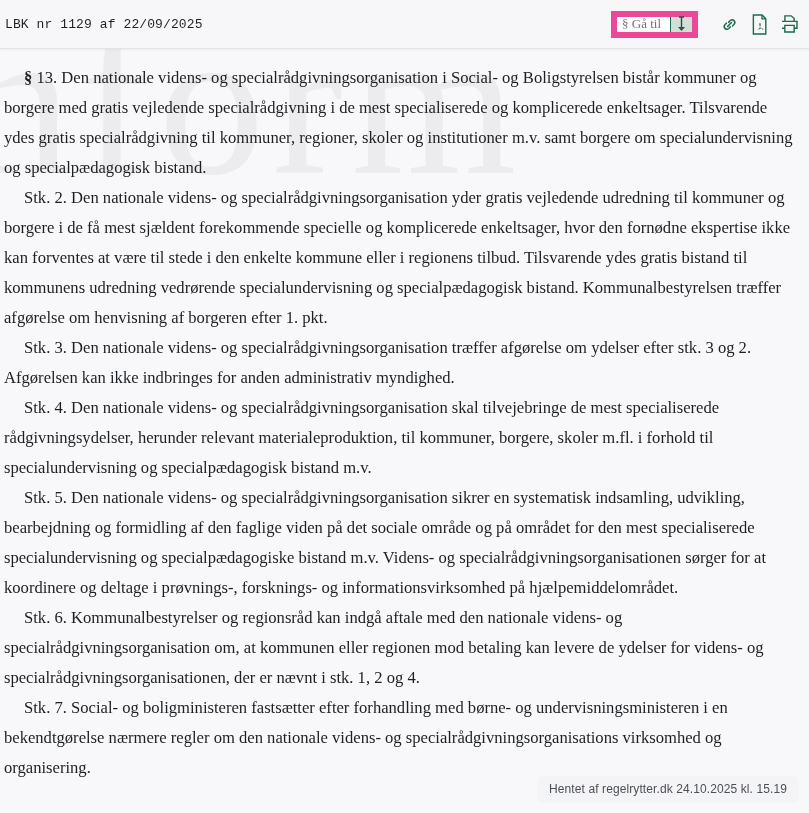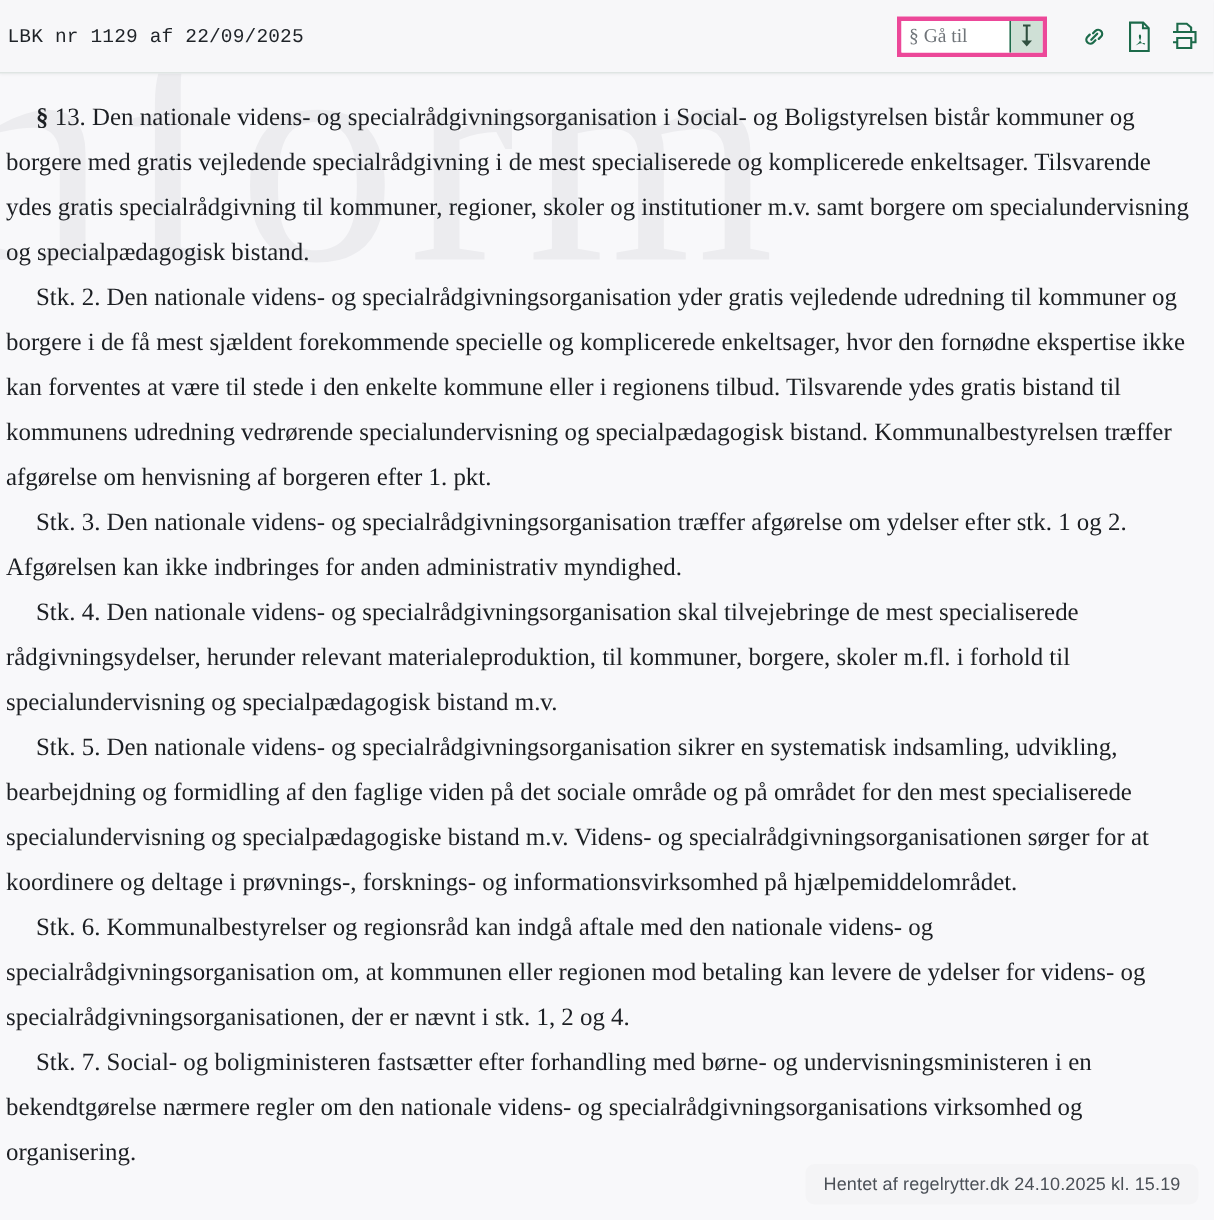--- a/index.html
+++ b/index.html
@@ -63,23 +63,23 @@
   #toolbar {
     margin-left: auto;
     display: flex;
     align-items: center;
     gap: 0;
   }
   .goto-wrap {
     display: flex;
     align-items: stretch;
     height: 27px;
-    border: 3px solid #ec4899;
+    border: 6px solid #ec4899;
     background: #ffffff;
-    width: 100px;
+    width: 87px;
     margin-right: 14px;
   }
   .goto-input {
     flex: 1;
     border: 0;
     outline: none;
     background: #ffffff;
     font-family: "Liberation Serif", serif;
     font-size: 13px;
     color: #3c4043;
@@ -205,21 +205,21 @@
     <span>Den nationale videns- og specialrådgivningsorganisation i Social- og Boligstyrelsen bistår kommuner og borgere med gratis vejledende specialrådgivning i de mest specialiserede og komplicerede enkeltsager. Tilsvarende ydes gratis specialrådgivning til kommuner, regioner, skoler og institutioner m.v. samt borgere om specialundervisning og specialpædagogisk bistand.</span>
   </p>
   <p class="para">
     <span class="stk">Stk.</span>
     <span>2.</span>
     <span>Den nationale videns- og specialrådgivningsorganisation yder gratis vejledende udredning til kommuner og borgere i de få mest sjældent forekommende specielle og komplicerede enkeltsager, hvor den fornødne ekspertise ikke kan forventes at være til stede i den enkelte kommune eller i regionens tilbud. Tilsvarende ydes gratis bistand til kommunens udredning vedrørende specialundervisning og specialpædagogisk bistand. Kommunalbestyrelsen træffer afgørelse om henvisning af borgeren efter 1. pkt.</span>
   </p>
   <p class="para">
     <span class="stk">Stk.</span>
     <span>3.</span>
-    <span>Den nationale videns- og specialrådgivningsorganisation træffer afgørelse om ydelser efter stk. 1 og 2. Afgørelsen kan ikke indbringes for anden administrativ myndighed.</span>
+    <span>Den nationale videns- og specialrådgivningsorganisation træffer afgørelse om ydelser efter stk. 3 og 2. Afgørelsen kan ikke indbringes for anden administrativ myndighed.</span>
   </p>
   <p class="para">
     <span class="stk">Stk.</span>
     <span>4.</span>
     <span>Den nationale videns- og specialrådgivningsorganisation skal tilvejebringe de mest specialiserede rådgivningsydelser, herunder relevant materialeproduktion, til kommuner, borgere, skoler m.fl. i forhold til specialundervisning og specialpædagogisk bistand m.v.</span>
   </p>
   <p class="para">
     <span class="stk">Stk.</span>
     <span>5.</span>
     <span>Den nationale videns- og specialrådgivningsorganisation sikrer en systematisk indsamling, udvikling, bearbejdning og formidling af den faglige viden på det sociale område og på området for den mest specialiserede specialundervisning og specialpædagogiske bistand m.v. Videns- og specialrådgivningsorganisationen sørger for at koordinere og deltage i prøvnings-, forsknings- og informationsvirksomhed på hjælpemiddelområdet.</span>

